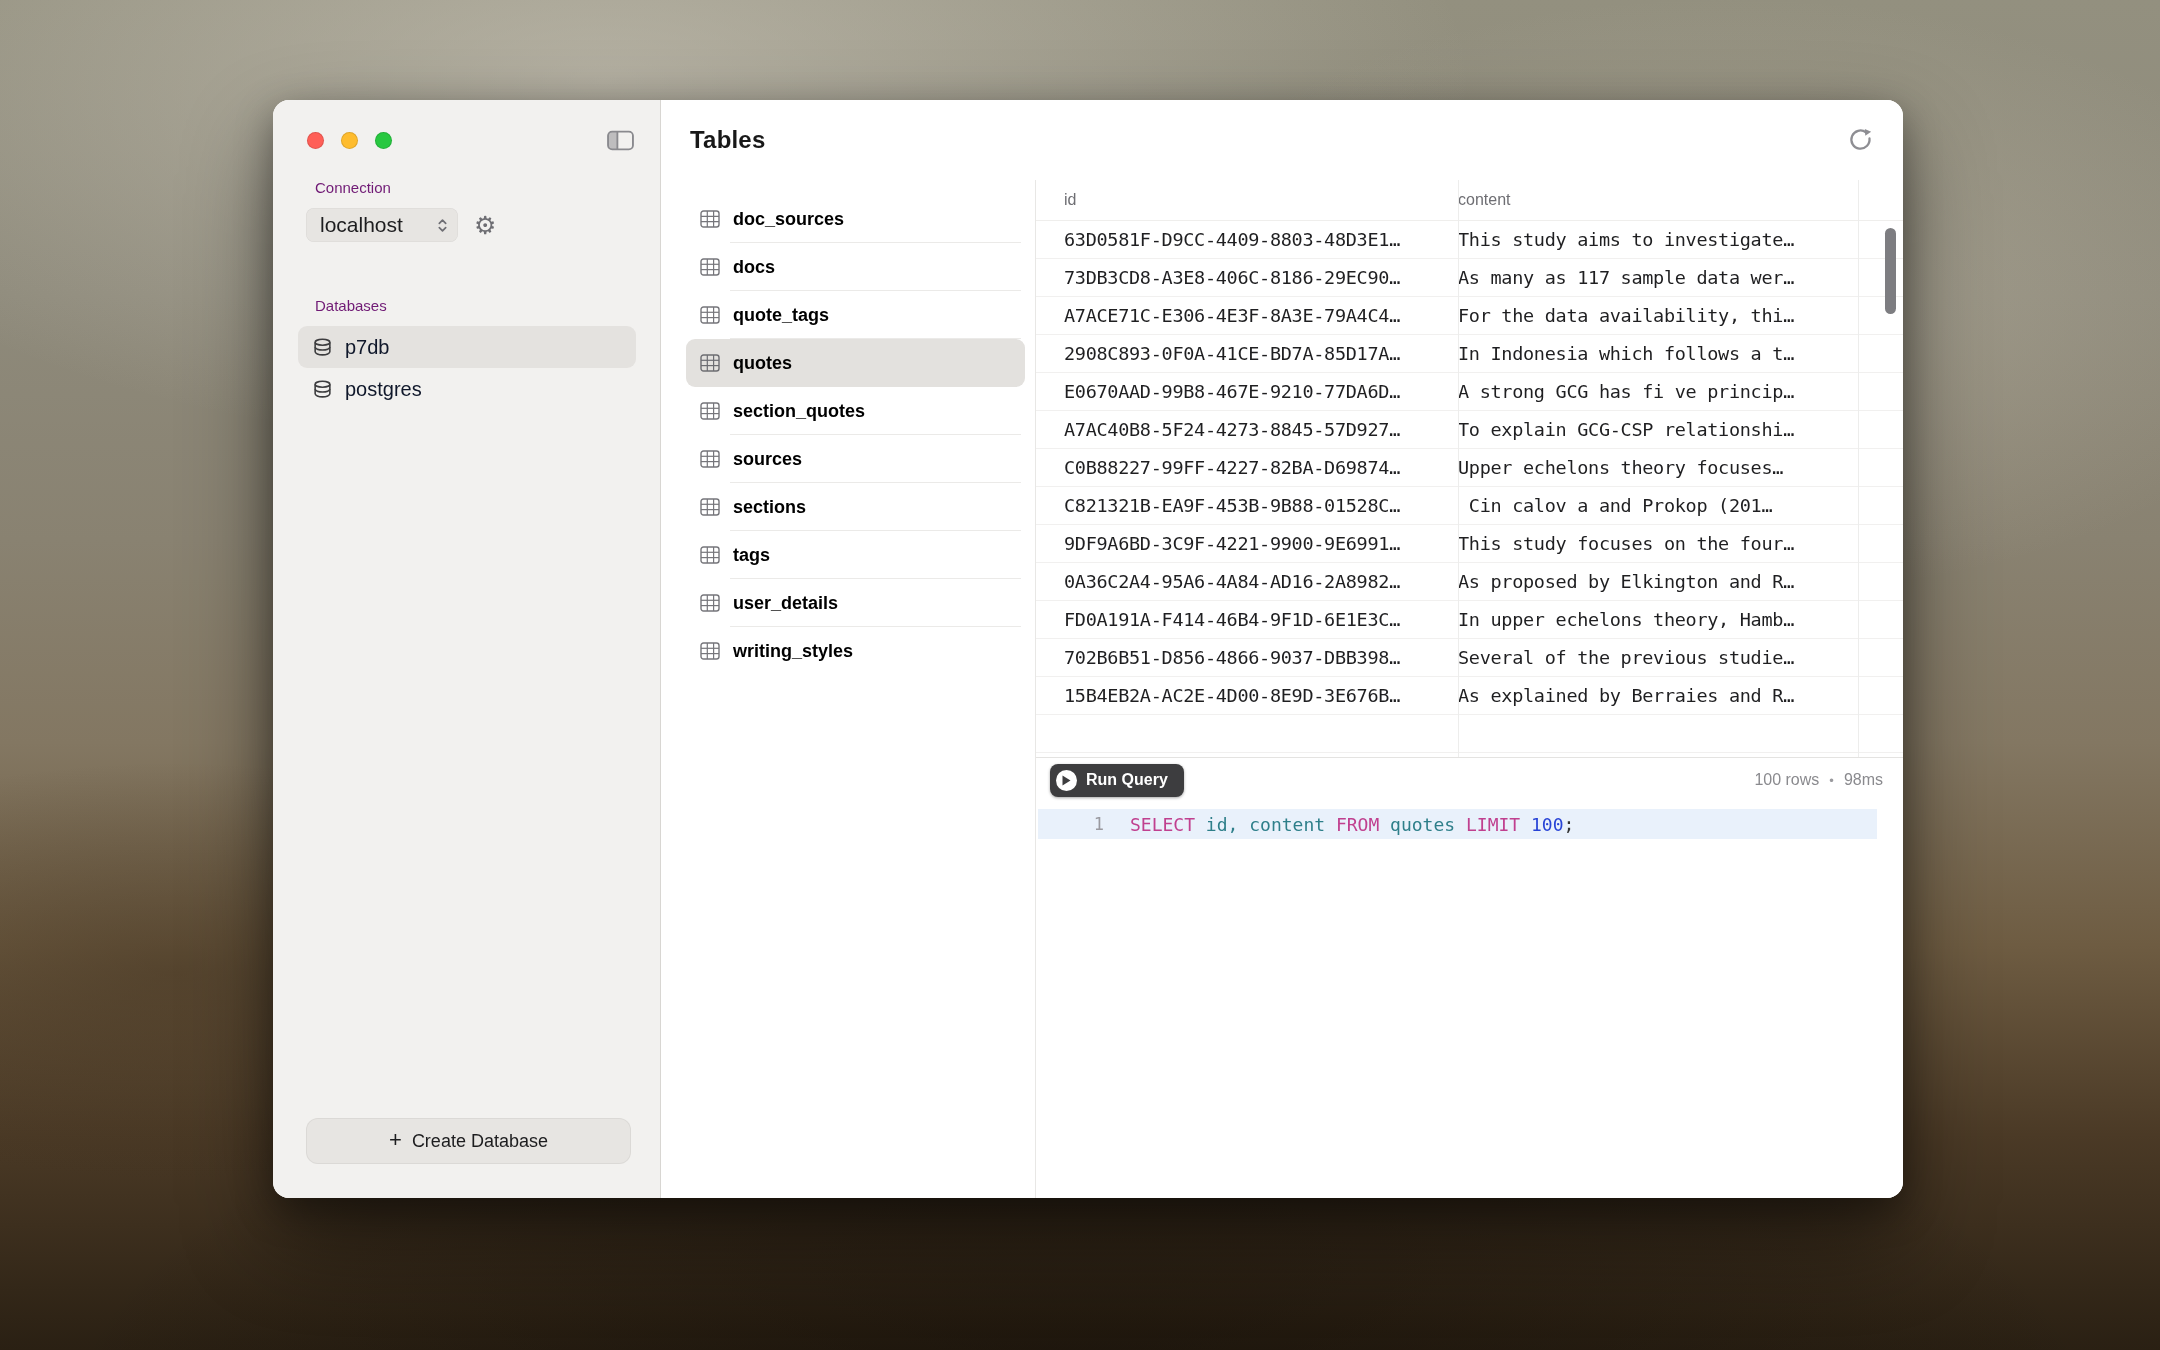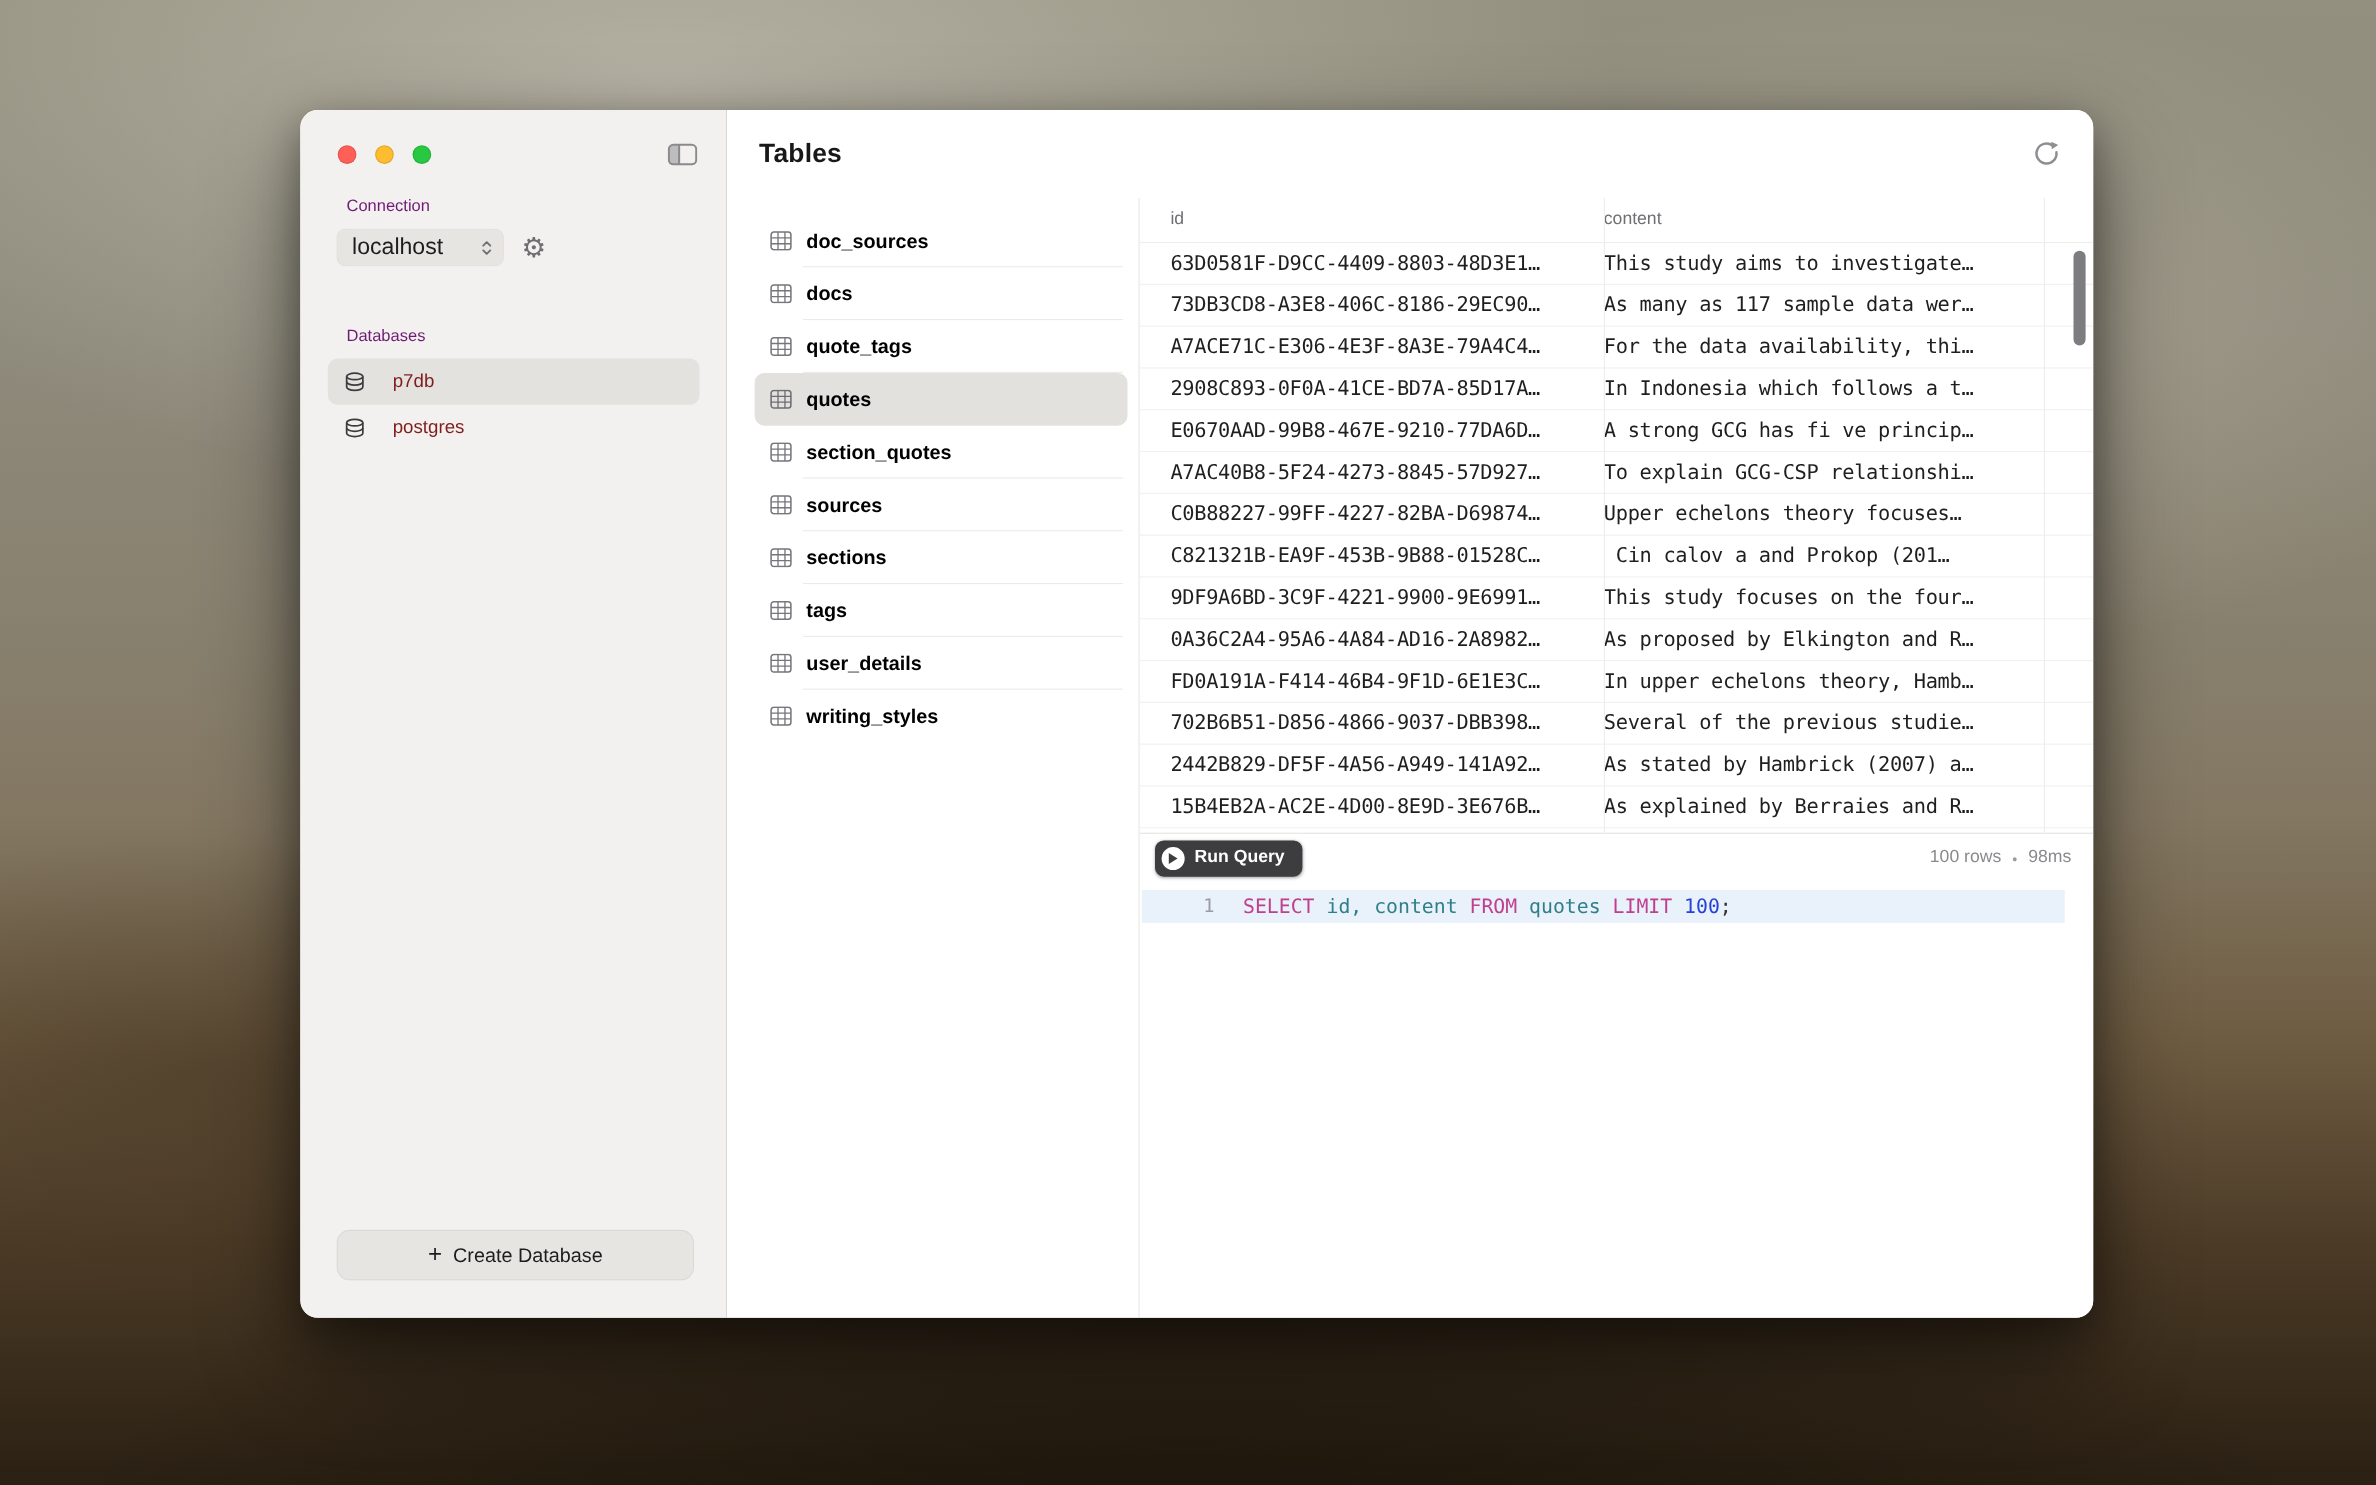--- a/index.html
+++ b/index.html
@@ -31,22 +31,22 @@
   .tl.yellow{background:#febc2e;}
   .tl.green{background:#28c840;}
   .section-label{margin:28px 0 8px 42px;font-size:15px;color:#701a75;font-weight:500;}
   .section-label.db{margin-top:55px;}
   .conn-row{display:flex;align-items:center;gap:16px;margin:4px 0 0 33px;}
   .select{width:152px;height:34px;background:#e7e5e2;border-radius:8px;display:flex;align-items:center;
     justify-content:space-between;padding:0 10px 0 14px;box-sizing:border-box;font-size:21px;color:#1d1d1f;
     box-shadow:inset 0 0 0 0.5px rgba(0,0,0,.06);}
   .gear-btn{font-family:"DejaVu Sans", sans-serif;font-size:25px;color:#6e6e73;line-height:1;}
   .db-list{margin:4px 24px 0 25px;}
-  .db-item{height:42px;border-radius:9px;display:flex;align-items:center;gap:24px;padding:0 14px;
-    font-size:17px;font-weight:500;color:#7f1d1d;}
+  .db-item{height:42px;border-radius:9px;display:flex;align-items:center;gap:12px;padding:0 14px;
+    font-size:20px;font-weight:500;color:#0f172a;}
   .db-item.selected{background:#e4e2df;}
   .create-db{margin:auto 29px 34px 33px;height:46px;border-radius:12px;background:#e7e5e2;
     border:1px solid rgba(0,0,0,.05);font-size:18px;font-weight:500;color:#1d1d1f;
     display:flex;align-items:center;justify-content:center;gap:10px;}
   .create-db .plus{font-size:22px;font-weight:400;margin-top:-2px;}
 
   
   .main{flex:1;display:flex;flex-direction:column;background:#fff;min-width:0;}
   .main-header{height:80px;display:flex;align-items:center;justify-content:space-between;padding:0 30px 0 29px;flex:none;}
   .main-header h1{font-size:24px;font-weight:700;color:#181818;margin:0;letter-spacing:.2px;}
@@ -313,24 +313,20 @@
             </div>
           <div class="grid-row">
               <div class="gcell-id">FD0A191A-F414-46B4-9F1D-6E1E3C…</div>
               <div class="gcell-content">In upper echelons theory, Hamb…</div>
             </div>
           <div class="grid-row">
               <div class="gcell-id">702B6B51-D856-4866-9037-DBB398…</div>
               <div class="gcell-content">Several of the previous studie…</div>
             </div>
           <div class="grid-row">
-              <div class="gcell-id">2442B829-DF5F-4A56-A949-141A92…</div>
-              <div class="gcell-content">As stated by Hambrick (2007) a…</div>
-            </div>
-          <div class="grid-row">
               <div class="gcell-id">15B4EB2A-AC2E-4D00-8E9D-3E676B…</div>
               <div class="gcell-content">As explained by Berraies and R…</div>
             </div>
           <div class="grid-row"></div>
 
           <div class="vsep v1"></div>
           <div class="vsep v2"></div>
           <div class="scroll-thumb"></div>
         </div>
 

